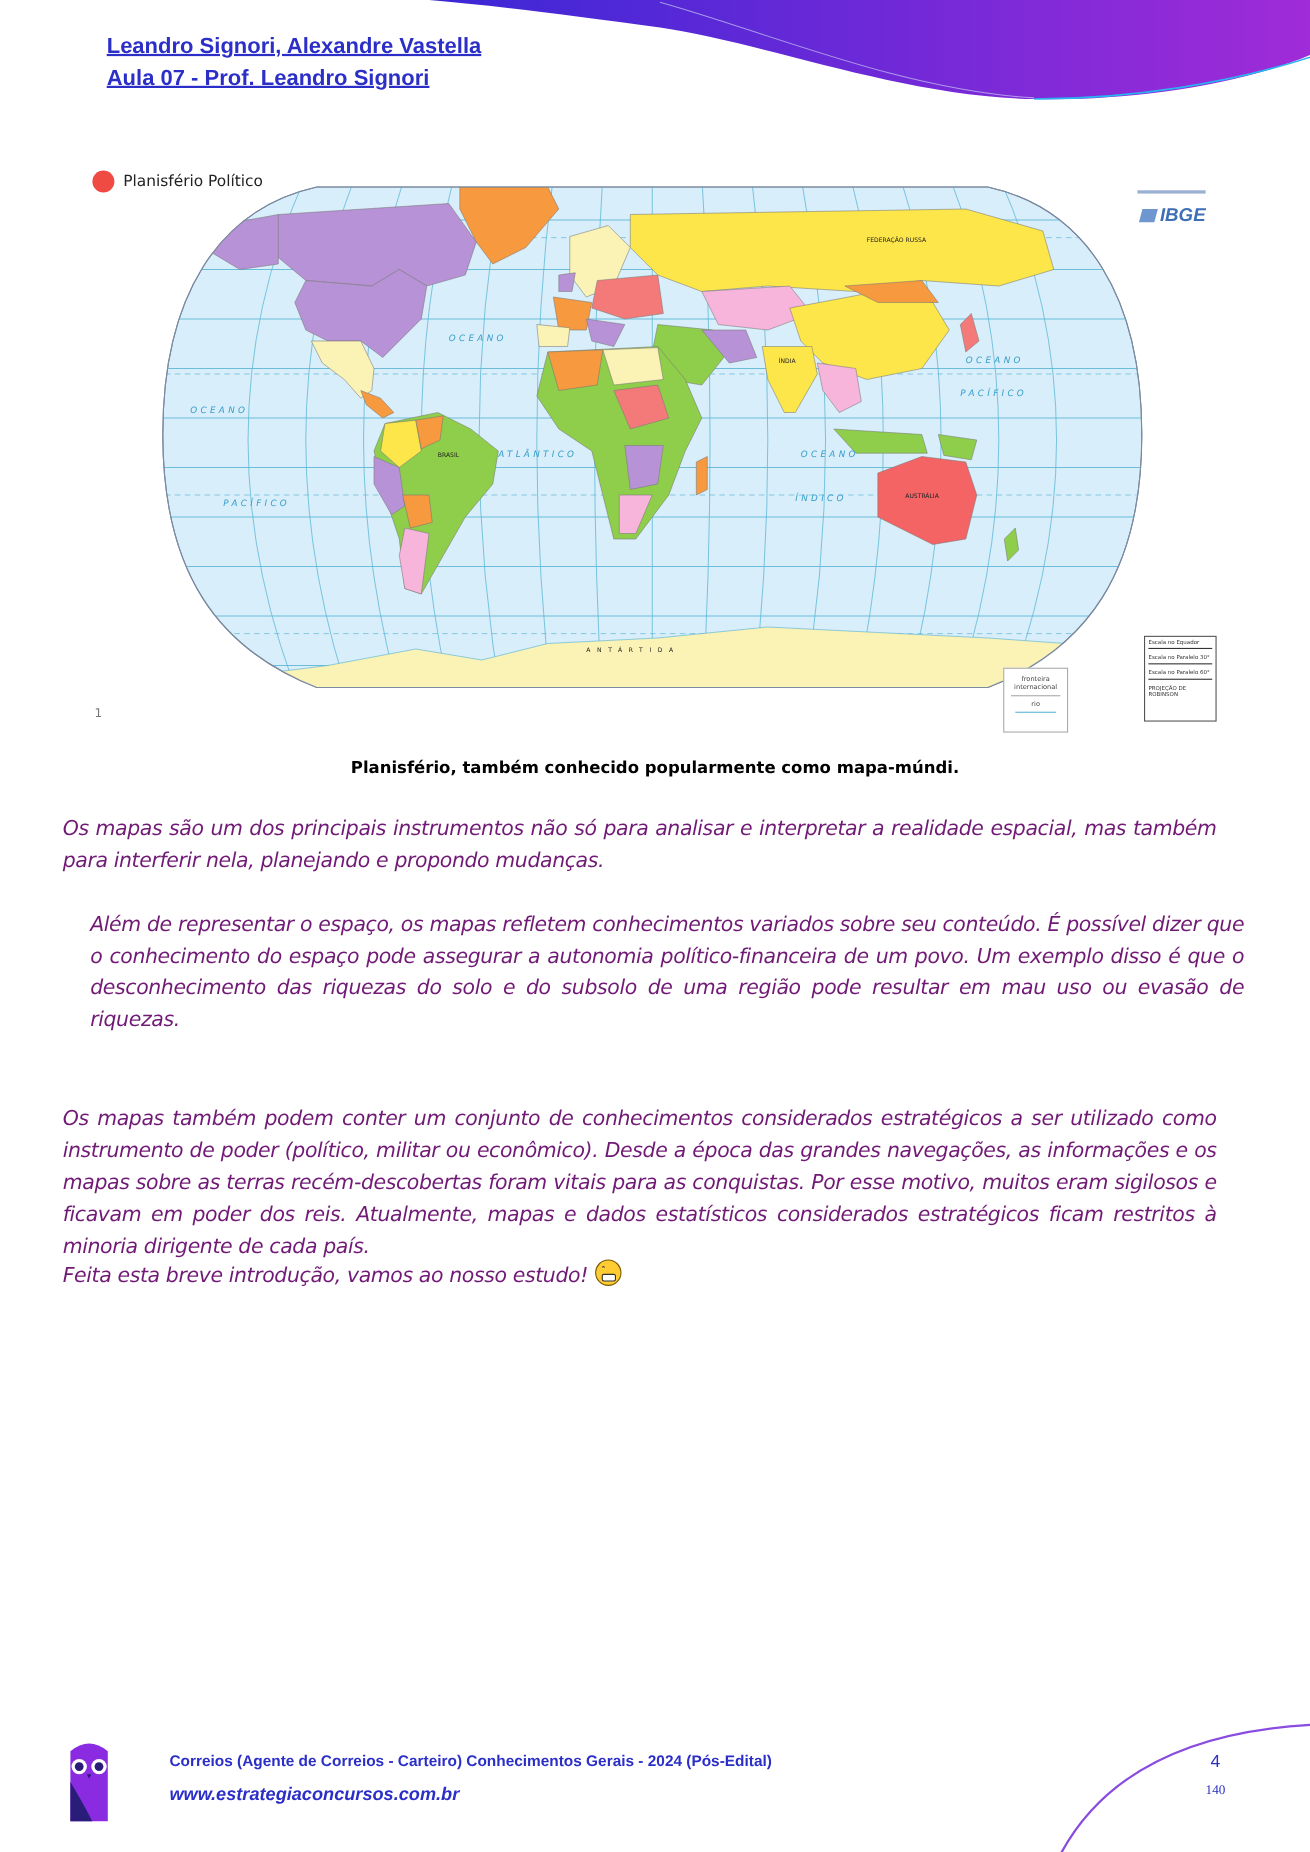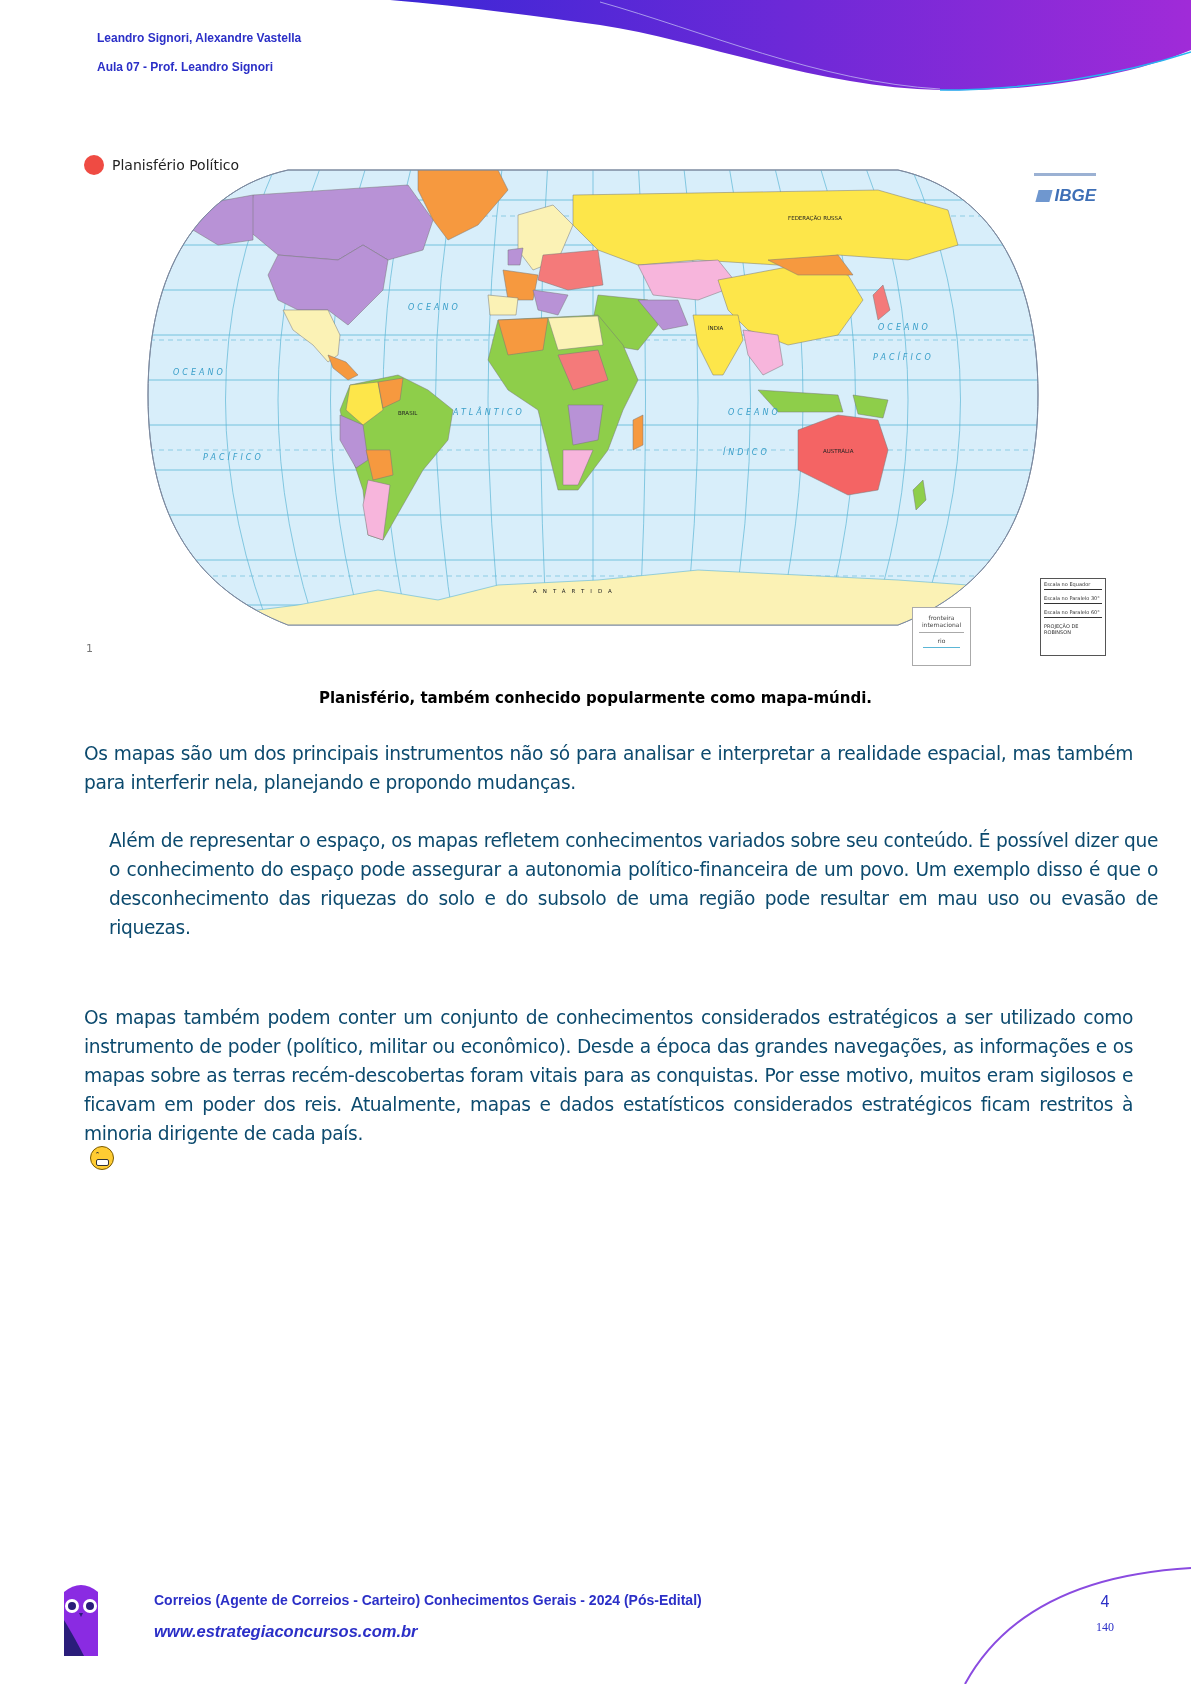--- a/index.html
+++ b/index.html
@@ -1,36 +1,36 @@
 <!DOCTYPE html>
 <html><head>
 <meta charset="utf-8">
 <style>
   html, body { margin:0; padding:0; background:#fff; }
   body { width:1191px; height:1684px; position:relative; overflow:hidden; font-family:"Liberation Sans", sans-serif; }
   .header-wave { position:absolute; left:0; top:0; width:1191px; height:110px; }
-  .hdr { position:absolute; left:97px; color:#2b2fc7; font-weight:bold; font-size:12px; font-family:"Liberation Sans", sans-serif; }
+  .hdr { position:absolute; left:97px; color:#2b2fc7; font-weight:bold; font-size:20px; font-family:"Liberation Sans", sans-serif;text-decoration:underline; }
   .hdr1 { top:31px; }
   .hdr2 { top:60px; }
 
   .map-wrap { position:absolute; left:78px; top:150px; width:1040px; height:510px; }
   .map-legend-title { position:absolute; left:6px; top:5px; display:flex; align-items:center; gap:8px; font-size:14px; color:#222; font-family:"DejaVu Sans", sans-serif; }
   .globe-dot { width:20px; height:20px; border-radius:50%; background:#ef4b43; display:inline-block; }
   .ibge { position:absolute; right:22px; top:4px; font-style:italic; font-weight:bold; color:#3e6fb6; font-size:17px; font-family:"Liberation Sans", sans-serif; display:flex; align-items:center; gap:3px;margin-top:32px; }
   .ibge-sq { width:14px; height:12px; background:#6f97cf; display:inline-block; transform:skewX(-15deg); }
   .ibge-sub { position:absolute; right:22px; top:23px; width:62px; height:3px; background:#9bb1d3; }
   .map-svg { position:absolute; left:0; top:0; }
   .fig-num { position:absolute; left:8px; top:492px; font-size:11px; color:#777; font-family:"DejaVu Sans", sans-serif; }
   .legend-box { position:absolute; left:834px; top:457px; width:57px; height:57px; border:1px solid #aaa; background:#fff; font-size:6px; color:#444; text-align:center; font-family:"DejaVu Sans", sans-serif; }
   .scale-box { position:absolute; left:962px; top:428px; width:66px; height:78px; border:1px solid #555; background:#fff; font-size:5px; color:#333; font-family:"DejaVu Sans", sans-serif; padding:2px 3px; box-sizing:border-box; }
   .scale-box .row { margin-bottom:5px; }
   .scale-box .bar { height:1px; background:#333; margin-top:2px; }
 
   .caption { position:absolute; left:0; width:1191px; top:689px; text-align:center; font-weight:bold; font-size:15px; color:#000; font-family:"DejaVu Sans", sans-serif; }
-  .body-text { position:absolute; left:84px; width:1049px; font-size:18.6px; line-height:29px; color:#0c4a6e; font-family:"DejaVu Sans", sans-serif; text-align:justify; letter-spacing:-0.35px; }
+  .body-text { position:absolute; left:57px; width:1049px; font-size:18.6px; line-height:29px; color:#701a75; font-family:"DejaVu Sans", sans-serif; text-align:justify; letter-spacing:-0.35px;font-style:italic; }
   .p1 { top:739px; }
   .p2 { top:826px;margin-left:25px; }
   .p3 { top:971px;margin-top:32px; }
   .p4 { top:1145px; }
   .emoji { display:inline-block; width:24px; height:24px; border-radius:50%; background:#ffcc33; border:1.5px solid #7a5a00; vertical-align:-4px; position:relative; margin-left:6px; box-sizing:border-box; }
   .emoji::before { content:""; position:absolute; left:5px; top:12px; width:11px; height:5px; background:#fff; border:1px solid #333; border-radius:2px; }
   .emoji::after { content:""; position:absolute; left:5px; top:5px; width:3px; height:3px; border-top:1.5px solid #333; border-radius:50%; box-shadow:8px 0 0 -0px transparent; }
 
   .footer-owl { position:absolute; left:62px; top:1580px; width:38px; height:76px; }
   .footer-title { position:absolute; left:154px; top:1592px; color:#2b2fc7; font-weight:bold; font-size:14px; font-family:"Liberation Sans", sans-serif; }
@@ -209,21 +209,21 @@
     <div>PROJEÇÃO DE ROBINSON</div>
   </div>
 </div>
 
 <div class="caption">Planisfério, também conhecido popularmente como mapa-múndi.</div>
 
 <div class="body-text p1">Os mapas são um dos principais instrumentos não só para analisar e interpretar a realidade espacial, mas também para interferir nela, planejando e propondo mudanças.</div>
 <div class="body-text p2">Além de representar o espaço, os mapas refletem conhecimentos variados sobre seu conteúdo. É possível dizer que o conhecimento do espaço pode assegurar a autonomia político-financeira de um povo. Um exemplo disso é que o desconhecimento das riquezas do solo e do subsolo de uma região pode resultar em mau uso ou evasão de riquezas.</div>
 <div class="body-text p3">Os mapas também podem conter um conjunto de conhecimentos considerados estratégicos a ser utilizado como instrumento de poder (político, militar ou econômico). Desde a época das grandes navegações, as informações e os mapas sobre as terras recém-descobertas foram vitais para as conquistas. Por esse motivo, muitos eram sigilosos e ficavam em poder dos reis. Atualmente, mapas e dados estatísticos considerados estratégicos ficam restritos à minoria dirigente de cada país.</div>
 <div class="body-text p4">
-  <span class="emoji"></span>
+  <span>Feita esta breve introdução, vamos ao nosso estudo!</span><span class="emoji"></span>
 </div>
 
 <svg class="footer-owl" viewBox="0 0 38 76" width="38" height="76">
   <path d="M2,12 Q19,-2 36,12 L36,76 L2,76 Z" fill="#8a2be2"></path>
   <path d="M2,40 L2,76 L22,76 Q14,60 2,40 Z" fill="#2a1d7a"></path>
   <circle cx="10" cy="26" r="7" fill="#fff"></circle>
     <circle cx="28" cy="26" r="7" fill="#fff"></circle>
   <circle cx="10" cy="26" r="4" fill="#2a1d7a"></circle>
     <circle cx="28" cy="26" r="4" fill="#2a1d7a"></circle>
   <path d="M17,33 L19,37 L21,33 Z" fill="#2a1d7a"></path>

